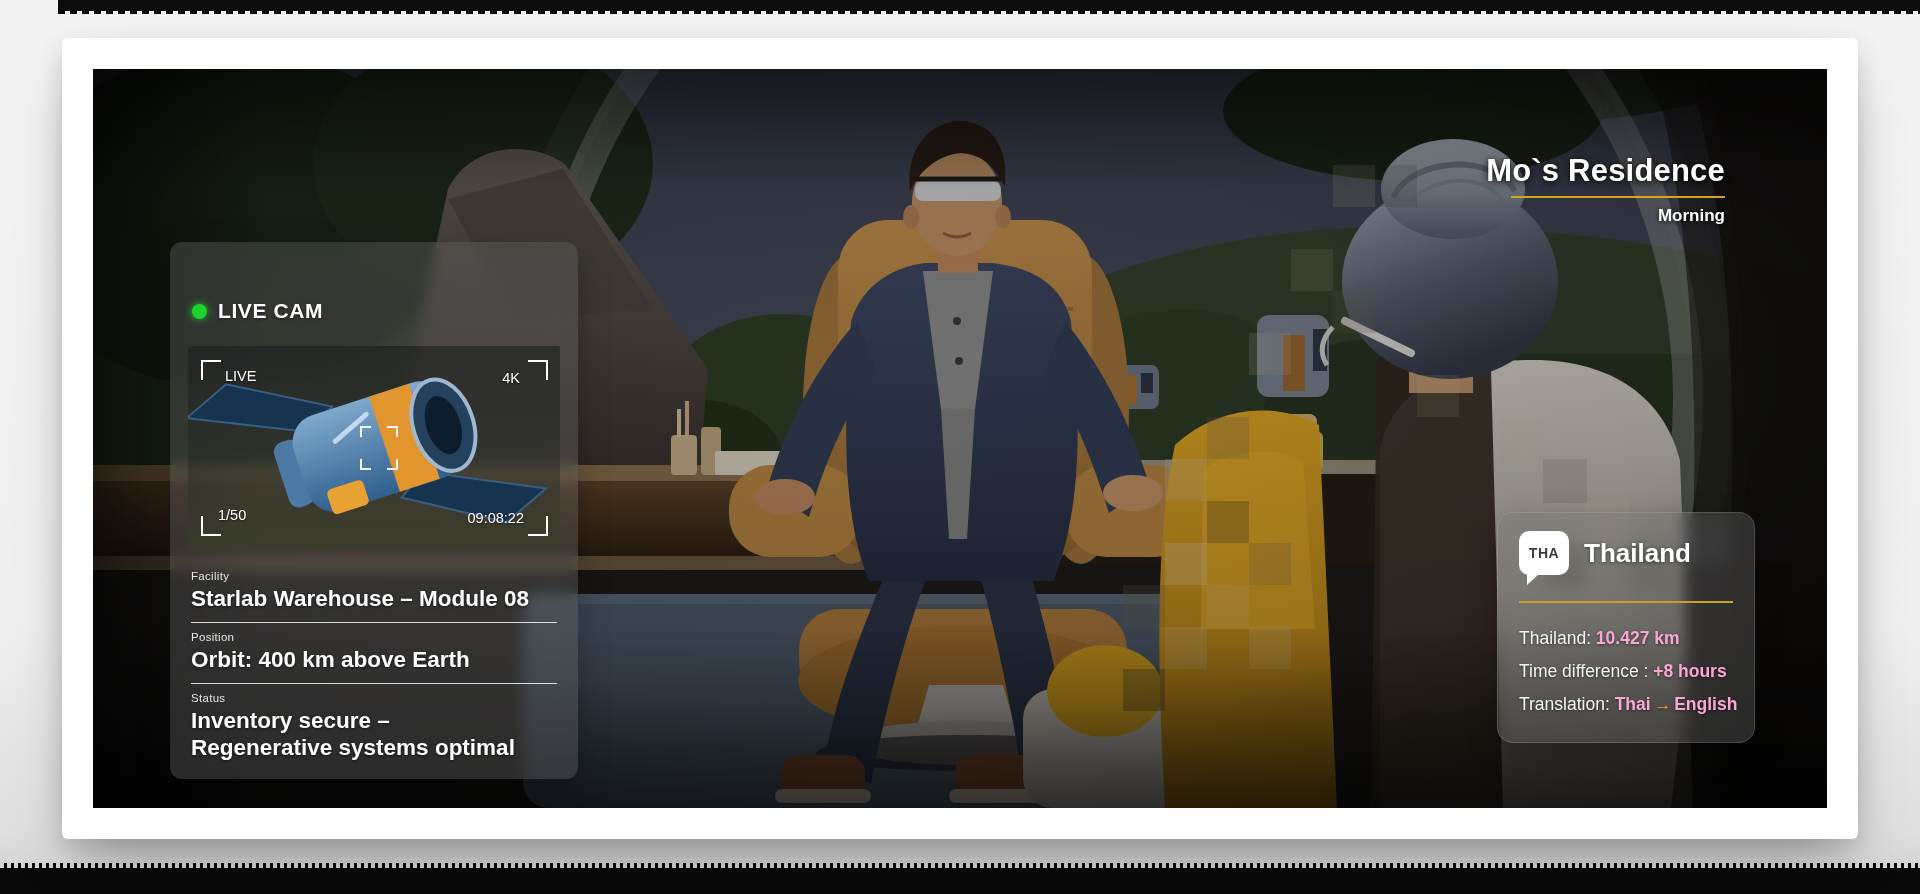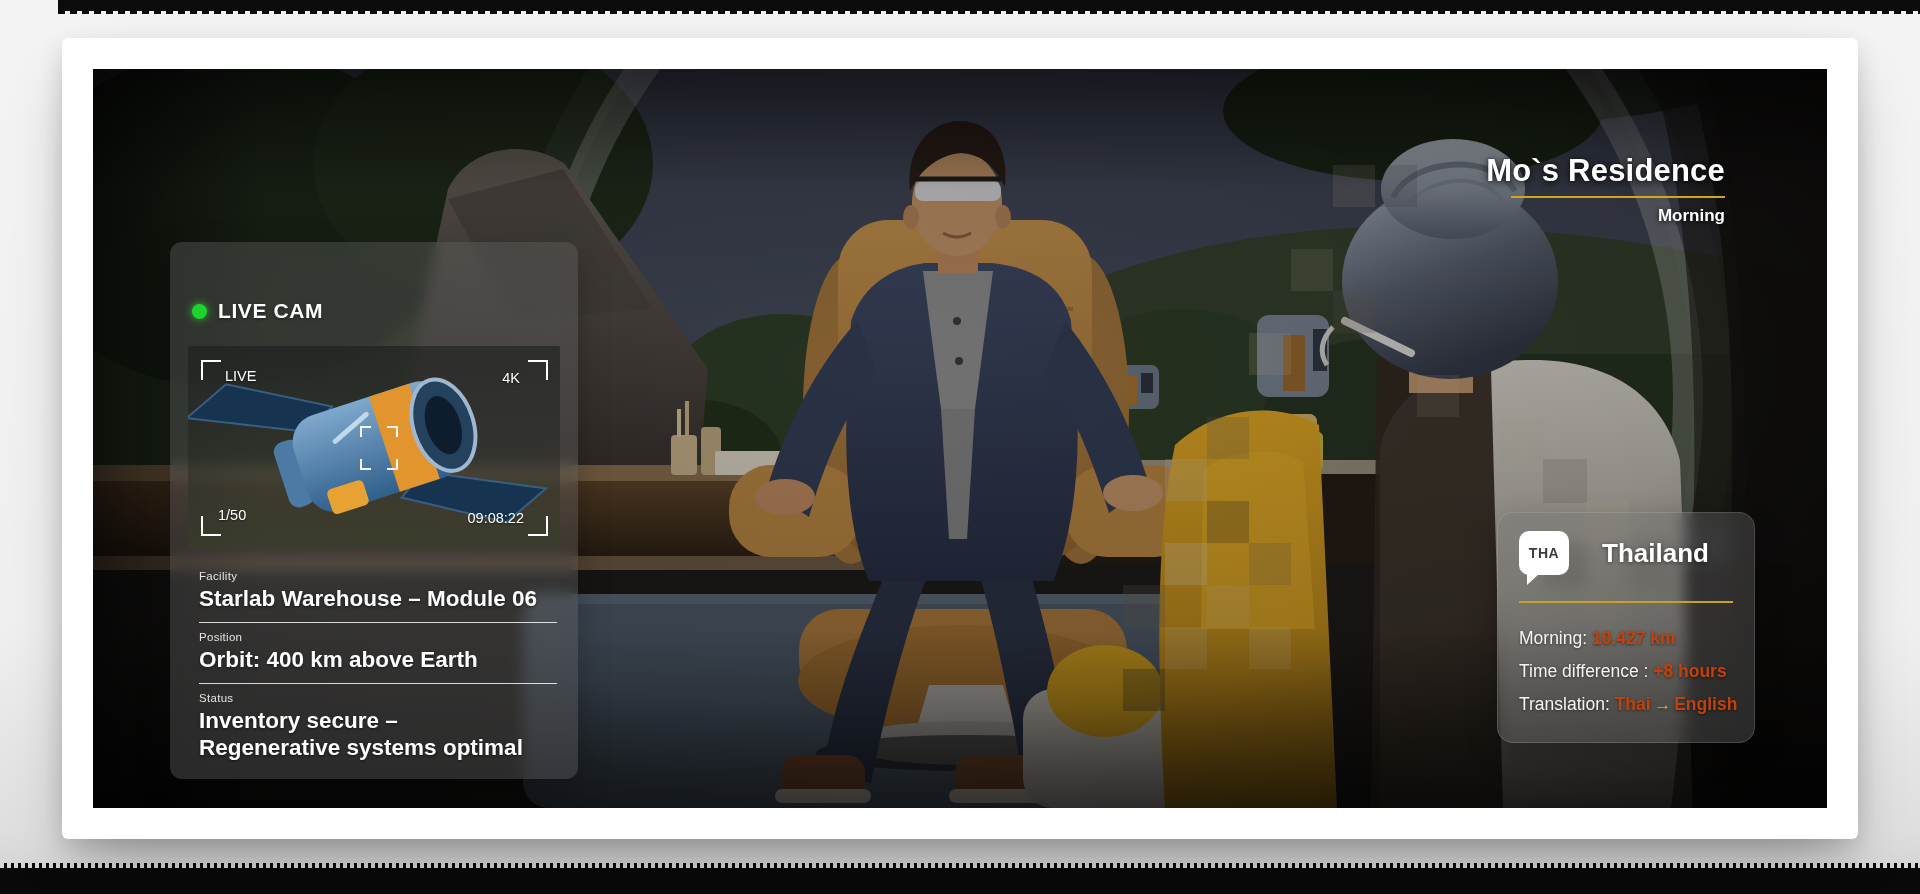--- a/index.html
+++ b/index.html
@@ -46,49 +46,49 @@
   .vf-live { left:37px; top:22px; }
   .vf-4k { right:40px; top:24px; }
   .vf-shutter { left:30px; bottom:25px; }
   .vf-time { right:36px; bottom:22px; }
   .focus { position:absolute; left:172px; top:80px; width:38px; height:44px; opacity:0.95; }
   .focus span { position:absolute; width:11px; height:11px; border:0 solid #fff; }
   .focus .c1 { left:0; top:0; border-left-width:2px; border-top-width:2px; }
   .focus .c2 { right:0; top:0; border-right-width:2px; border-top-width:2px; }
   .focus .c3 { left:0; bottom:0; border-left-width:2px; border-bottom-width:2px; }
   .focus .c4 { right:0; bottom:0; border-right-width:2px; border-bottom-width:2px; }
-  .fields { margin-top:22px; padding:0 3px;margin-left:8px; }
+  .fields { margin-top:22px; padding:0 3px; }
   .f-label { font-size:11.5px; color:#e4e4e4; letter-spacing:0.3px; }
   .f-value { font-size:22.5px; font-weight:bold; line-height:1.2; margin-top:3px;
     white-space:pre-line; text-shadow:0 1px 3px rgba(0,0,0,0.55); }
   .f-div { height:1px; background:rgba(255,255,255,0.82); margin:10px 0 8px; }
 
   
   .titleblock { position:absolute; top:84px; right:102px; text-align:right; color:#fff; }
   .tb-title { font-size:31px; font-weight:bold; letter-spacing:0.2px;
     text-shadow:0 2px 8px rgba(0,0,0,0.85), 0 0 2px rgba(0,0,0,0.6);text-align:center; }
   .tb-rule { height:2px; width:214px; margin:7px 0 8px auto; }
   .tb-sub { font-size:17px; font-weight:bold; text-shadow:0 1px 5px rgba(0,0,0,0.8); }
 
   
   .country { position:absolute; left:1404px; top:443px; width:258px; height:231px;
     background:rgba(112,112,112,0.35); backdrop-filter:blur(7px); -webkit-backdrop-filter:blur(7px);
     border:1px solid rgba(255,255,255,0.14); border-radius:16px; padding:18px 21px;
     box-shadow:0 12px 30px rgba(0,0,0,0.28); color:#fff; }
-  .cc-head { display:flex; align-items:center; gap:33px; }
+  .cc-head { display:flex; align-items:center; gap:15px; }
   .tha-badge { position:relative; width:50px; height:44px; background:#fff; border-radius:10px;
     display:flex; align-items:center; justify-content:center;
     color:#3c3c3c; font-weight:bold; font-size:14px; letter-spacing:0.5px; flex:0 0 auto; }
   .tha-badge::after { content:""; position:absolute; left:8px; bottom:-10px; width:0; height:0;
     border-top:12px solid #fff; border-right:13px solid transparent; }
   .cc-name { font-size:26px; font-weight:bold; text-shadow:0 1px 4px rgba(0,0,0,0.5); }
   .cc-rule { height:2px; margin:26px 0 24px; }
   .cc-row { font-size:17.5px; line-height:22px; margin-bottom:11px; color:#f4f4f4;
     text-shadow:0 1px 3px rgba(0,0,0,0.5); white-space:nowrap; }
-  .cc-row b { font-weight:bold; color:#c2410c; }
+  .cc-row b { font-weight:bold; color:#f9a8d4; }
   .cc-arrow { font-weight:bold; padding:0 3px; }
 </style>
 </head>
 <body>
 
 <div class="page">
   <div class="strip-top"></div>
   <div class="strip-bottom"></div>
 
   <div class="card">
@@ -337,21 +337,21 @@
           <span class="focus">
             <span class="c1"></span>
               <span class="c2"></span>
               <span class="c3"></span>
               <span class="c4"></span>
           </span>
         </div>
 
         <div class="fields">
           <div class="f-label">Facility</div>
-          <div class="f-value">Starlab Warehouse – Module 06</div>
+          <div class="f-value">Starlab Warehouse – Module 08</div>
           <div class="f-div"></div>
           <div class="f-label">Position</div>
           <div class="f-value">Orbit: 400 km above Earth</div>
           <div class="f-div"></div>
           <div class="f-label">Status</div>
           <div class="f-value">Inventory secure –
 Regenerative systems optimal</div>
         </div>
       </section>
 
@@ -362,20 +362,20 @@
       </div>
 
       <aside class="country">
         <div class="cc-head">
           <span class="tha-badge">
             <span>THA</span>
           </span>
           <span class="cc-name">Thailand</span>
         </div>
         <div class="cc-rule" style="background:#c7a122;"></div>
-        <div class="cc-row"><span>Morning: </span><b>10.427 km</b></div>
+        <div class="cc-row"><span>Thailand: </span><b>10.427 km</b></div>
         <div class="cc-row"><span>Time difference : </span><b>+8 hours</b></div>
         <div class="cc-row"><span>Translation: </span><b>Thai</b><span class="cc-arrow" style="color:#eaa81c;">→</span><b>English</b></div>
       </aside>
 
     </div>
   </div>
 </div>
 
 </body></html>

